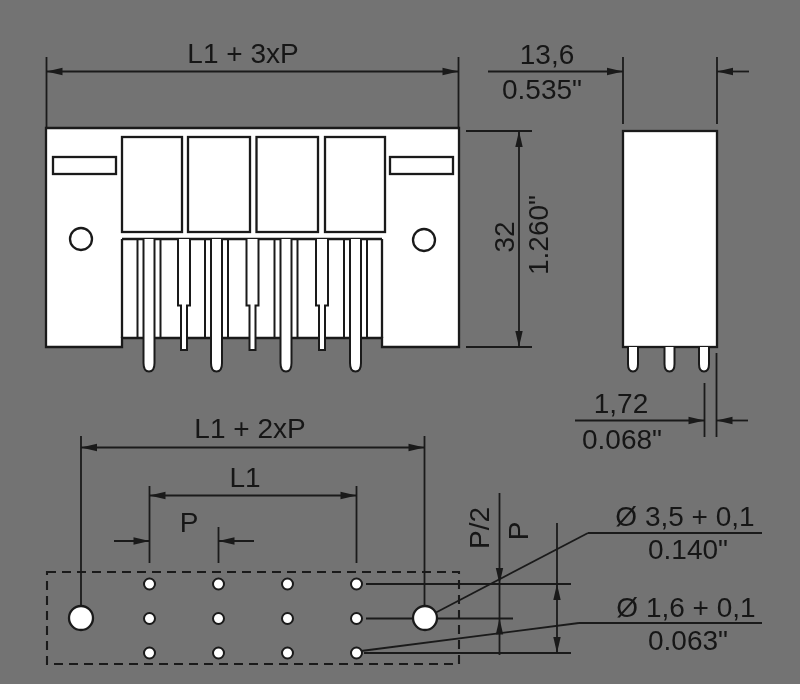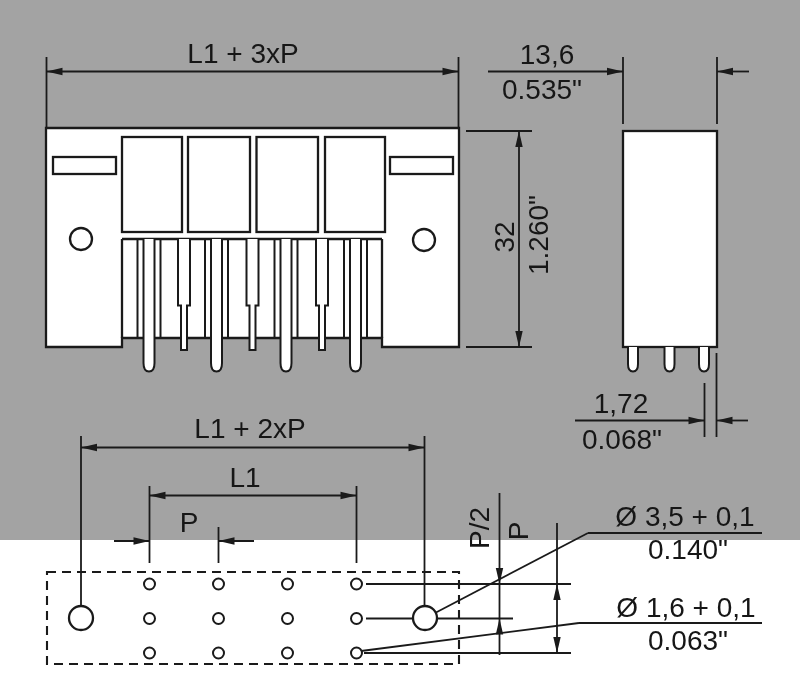--- a/index.html
+++ b/index.html
@@ -1,21 +1,21 @@
 <!DOCTYPE html>
 <html><head>
 <meta charset="utf-8">
 <style>
   html, body { margin: 0; padding: 0; }
   body {
     width: 800px; height: 700px;
     background: #ffffff;
     overflow: hidden;
   }
-  .canvas { position: relative; width: 800px; height: 540px; background: #a3a3a3; }
+  .canvas { position: relative; width: 800px; height: 684px; background: #737373; }
   svg { position: absolute; left: 0; top: 0; }
   
   .obj  { stroke: #1a1a1a; stroke-width: 2.3; fill: none; }
   .objf { stroke: #1a1a1a; stroke-width: 2.3; fill: #ffffff; }
   .pin  { stroke: #1a1a1a; stroke-width: 2;   fill: #ffffff; }
   .wall { stroke: #1a1a1a; stroke-width: 2;   fill: none; }
   
   .dim  { stroke: #1a1a1a; stroke-width: 1.8; fill: none; }
   .dash { stroke: #1a1a1a; stroke-width: 2.1; fill: none; stroke-dasharray: 9 6; }
   .ah   { fill: #1a1a1a; stroke: none; }

